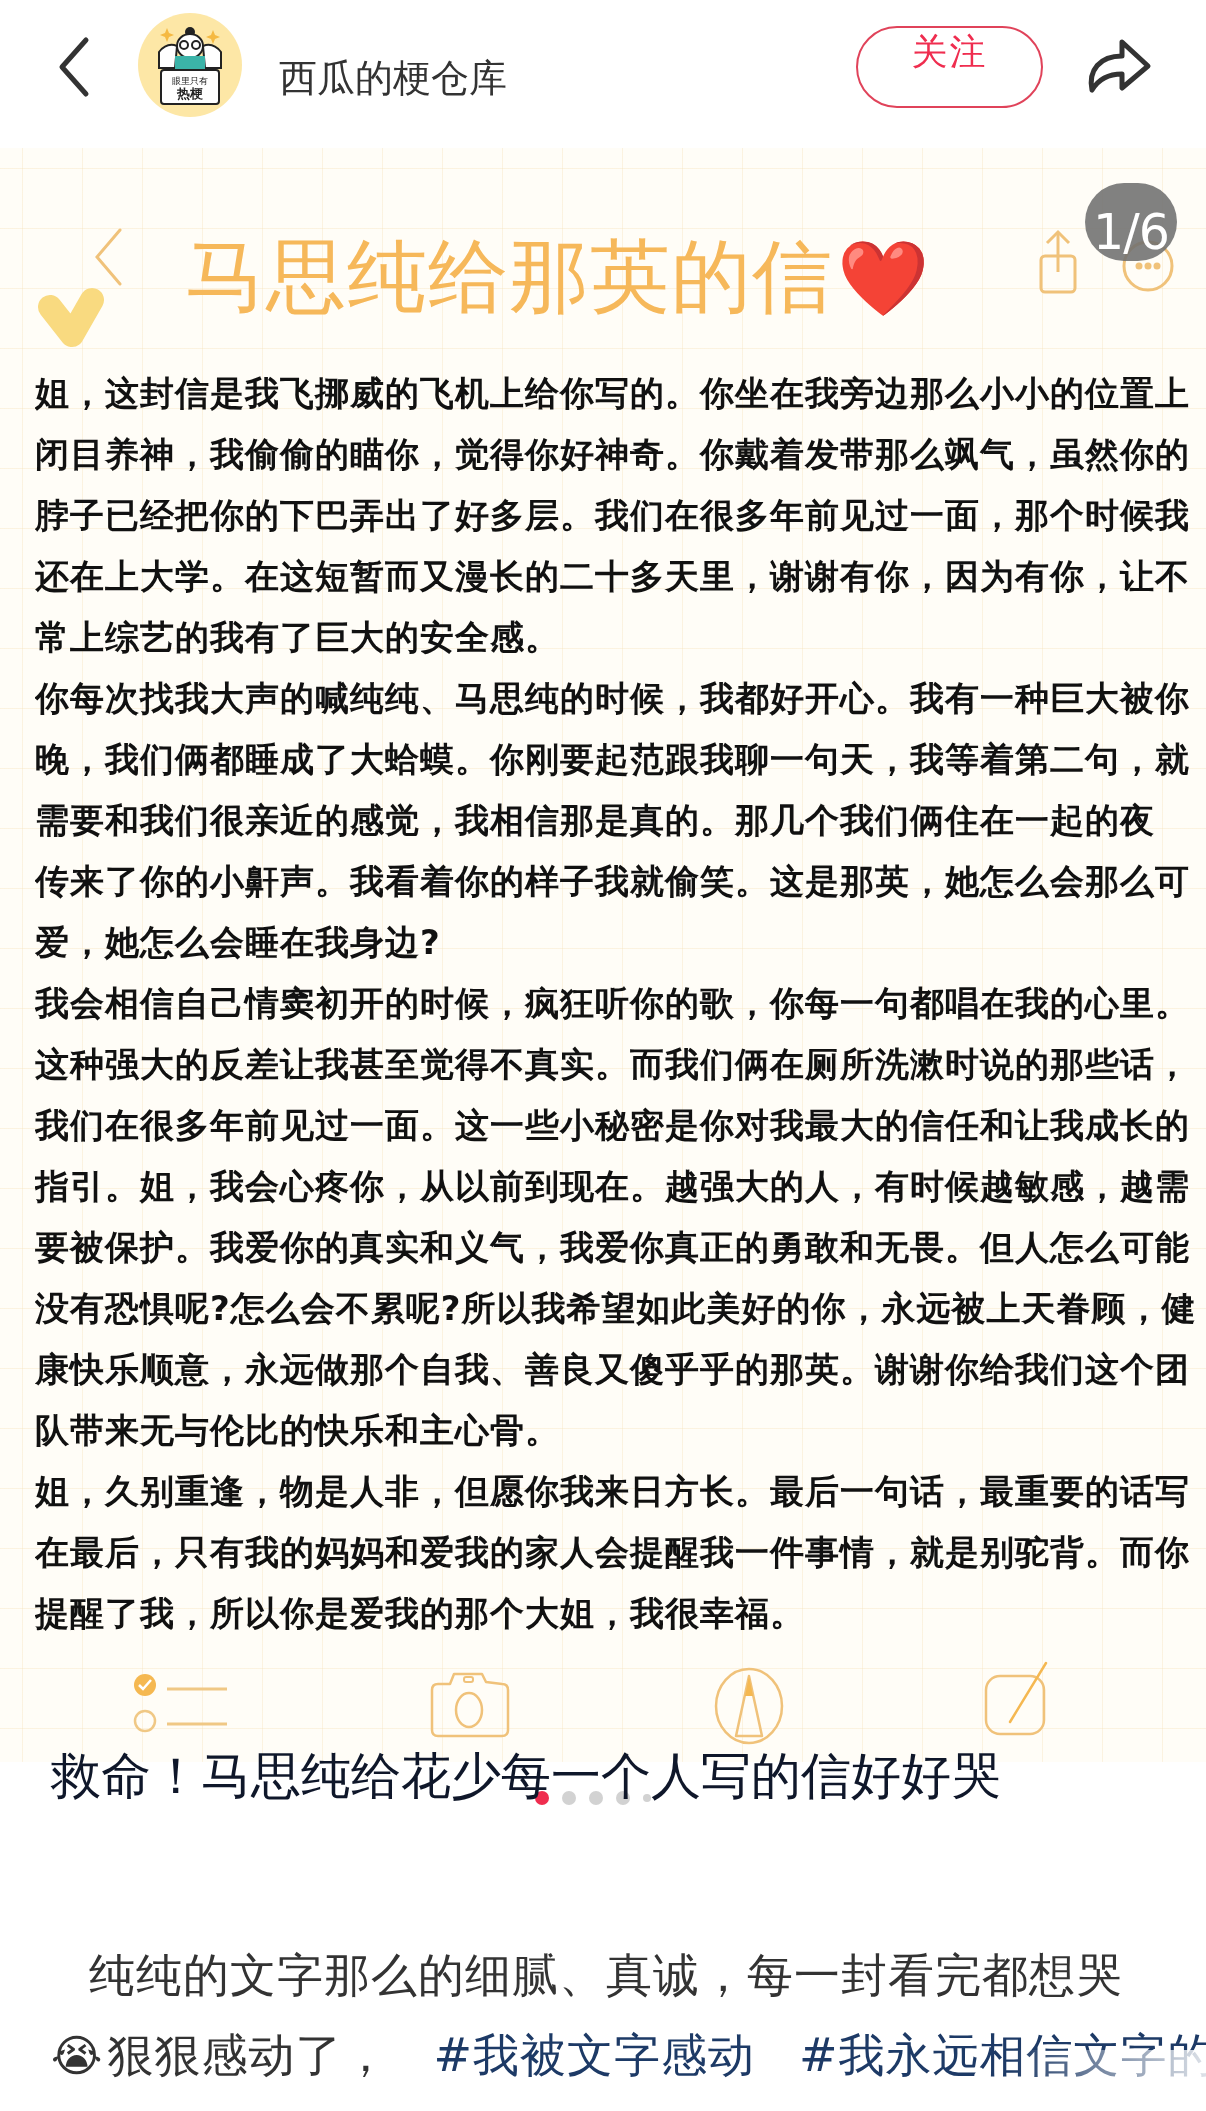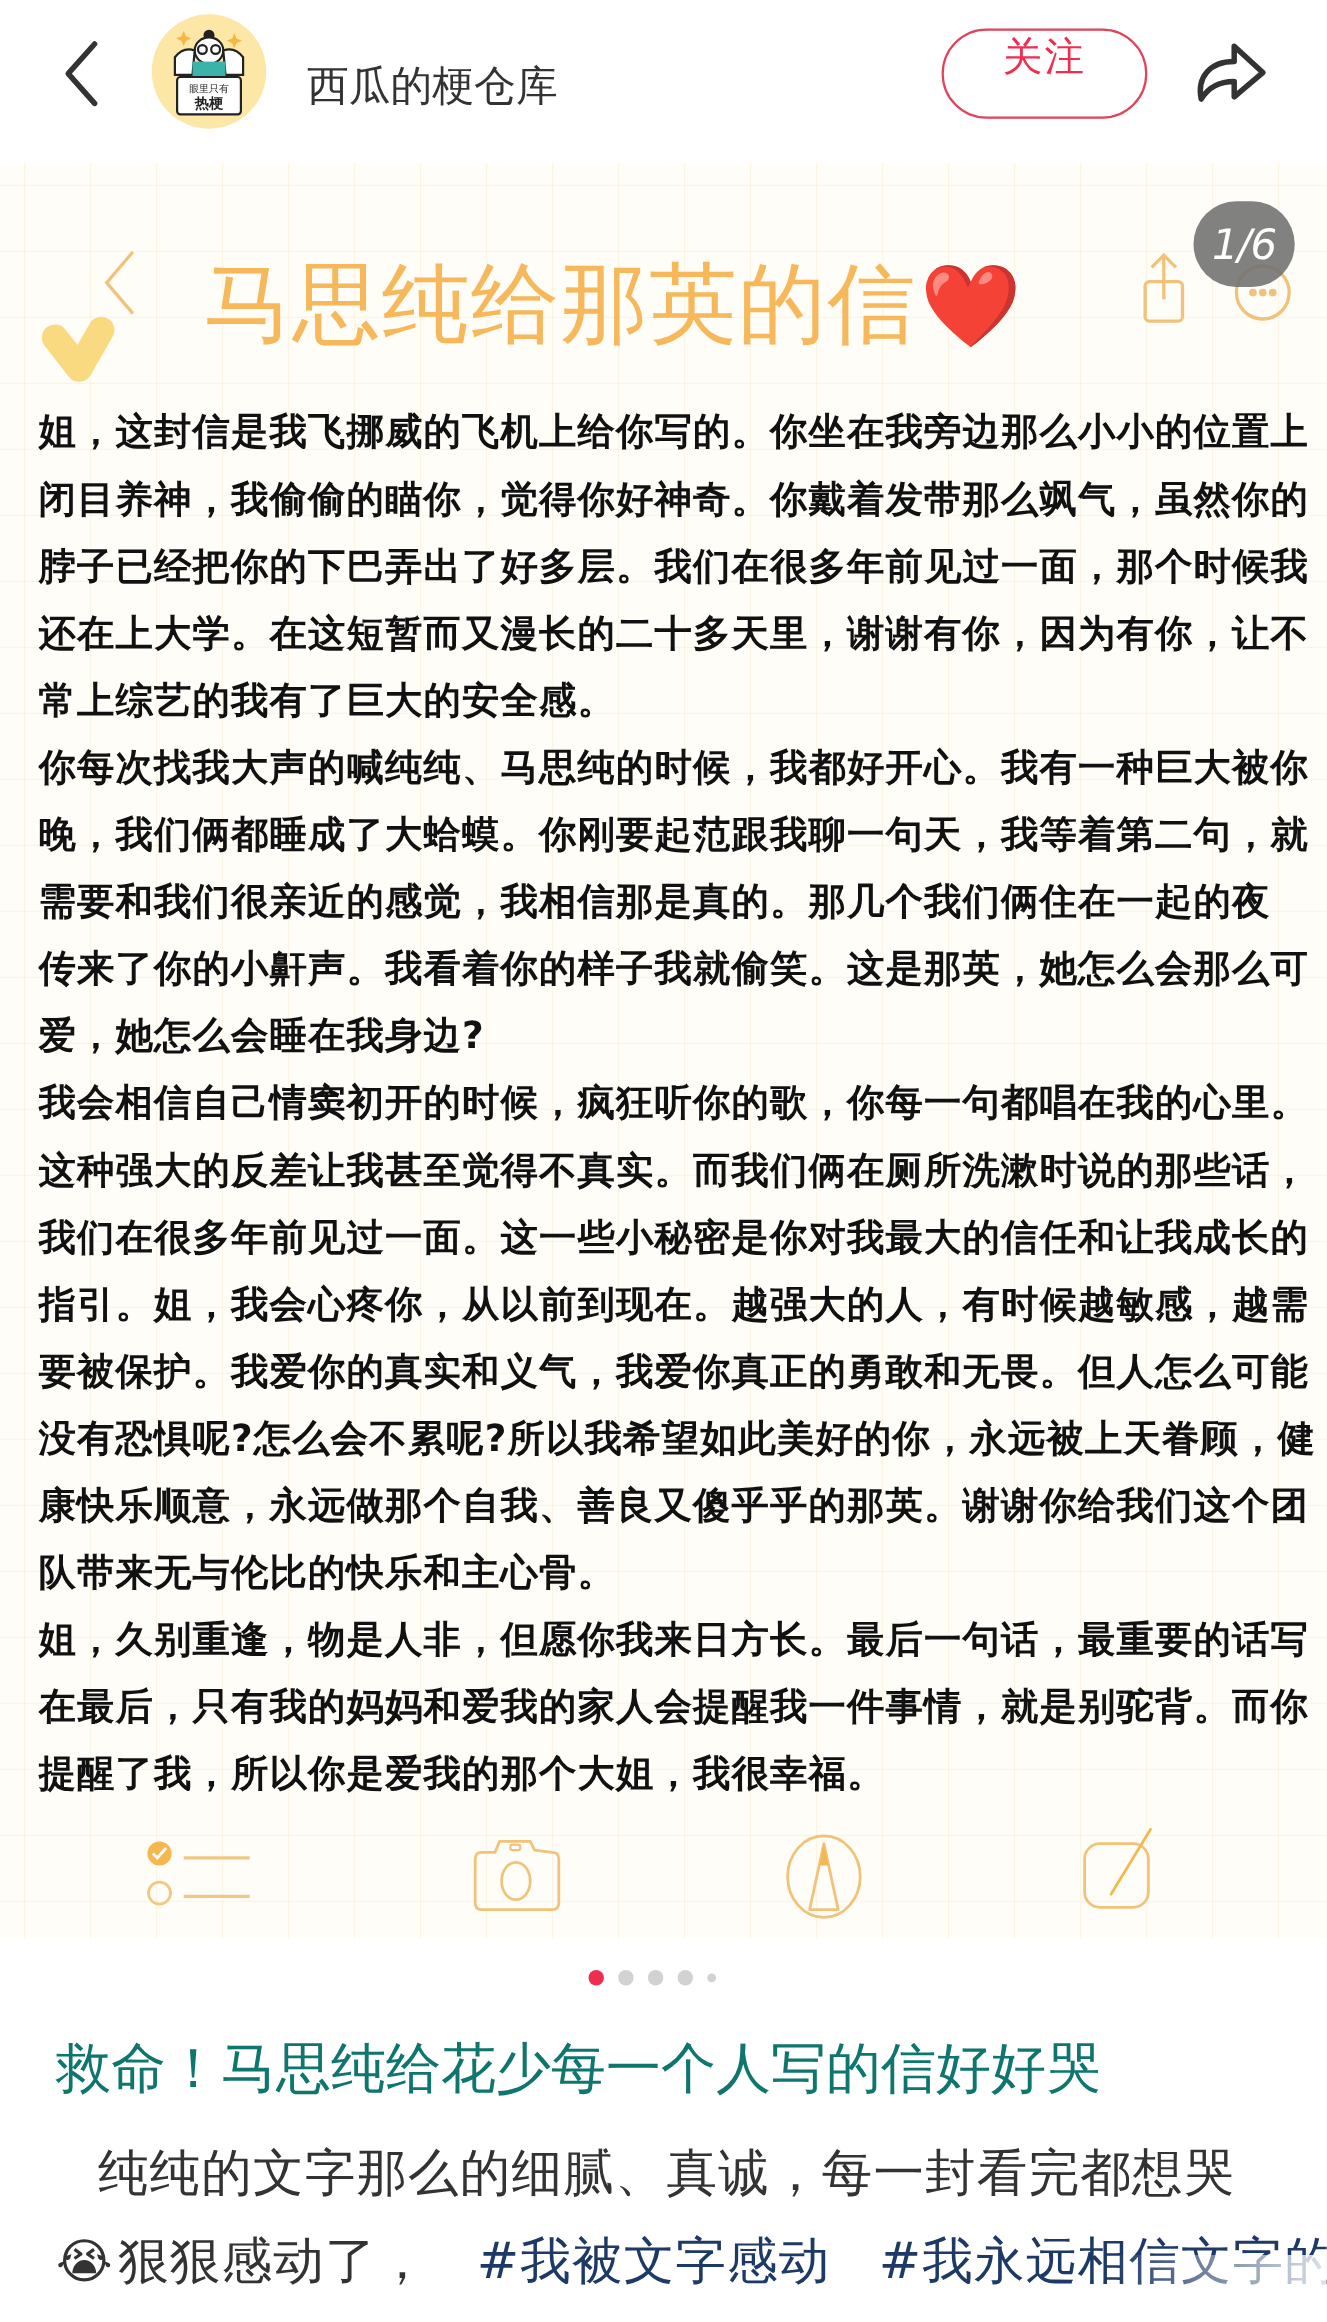--- a/index.html
+++ b/index.html
@@ -36,41 +36,41 @@
     background-position: 22px 0, 0 20px;
   }
   .img-title {
     left: 185px; top: 232px; height: 90px; line-height: 90px;
     font-size: 80px; color: #f6b85a; white-space: nowrap; letter-spacing: 1px;
   }
   .img-title .heart { font-size: 74px; margin-left: 4px; color: #e8202a; }
   .counter-badge {
     left: 1085px; top: 183px; width: 92px; height: 78px; border-radius: 39px;
     background: rgba(112, 112, 112, 0.88); color: #ffffff;
-    display: flex; align-items: center; justify-content: center;
-    font-size: 38px; letter-spacing: -1px; font-style: italic;
+    display: flex; align-items: flex-end; justify-content: center;
+    font-size: 49px; letter-spacing: -1px;
   }
   .letter {
     left: 35px; top: 363px; width: 1160px;
   }
   .letter-line {
     height: 61px; line-height: 61px; font-size: 34px; font-weight: 700;
     color: #111111; white-space: nowrap; overflow: hidden; letter-spacing: 1px;
   }
 
   
   .dots { left: 535px; top: 1791px; height: 14px; display: flex; align-items: center; gap: 13px; }
   .dot { width: 14px; height: 14px; border-radius: 50%; background: #d2d2d2; }
   .dot.active { background: #ef2d4f; }
   .dot.small { width: 8px; height: 8px; }
 
   
   .post-title {
-    left: 51px; top: 1850px; height: 60px; line-height: 60px;
-    font-size: 50px; font-weight: 500; color: #0f766e; white-space: nowrap;
+    left: 51px; top: 1746px; height: 60px; line-height: 60px;
+    font-size: 50px; font-weight: 500; color: #0f172a; white-space: nowrap;
   }
   .desc-line {
     left: 51px; height: 58px; line-height: 58px;
     font-size: 46px; color: #333333; white-space: nowrap; letter-spacing: 1px;
   }
   .desc-line1 { top: 1946px; margin-left: 38px; }
   .desc-line2 { top: 2026px; }
   .emoji { font-size: 44px; margin-right: 4px; }
   .hashtag { color: #1d3a66; cursor: pointer; margin-left: 44px; }
   .fade-out {

